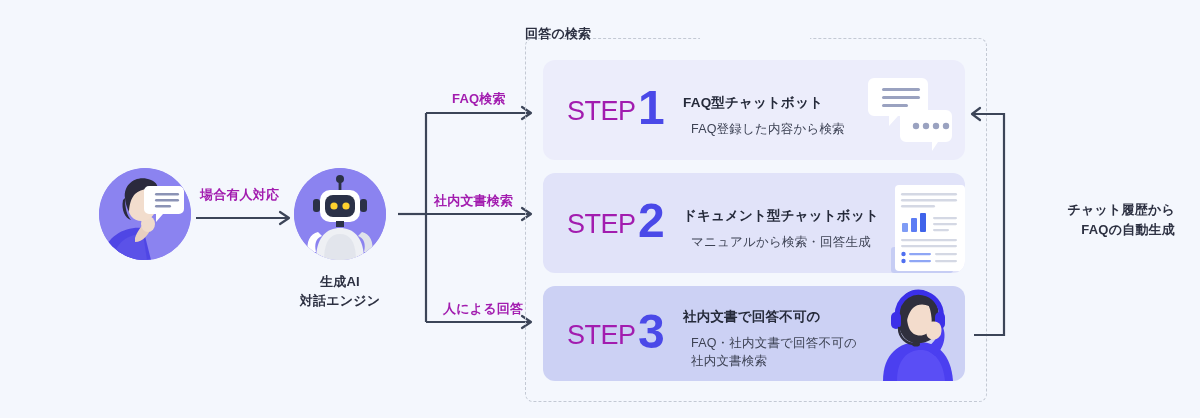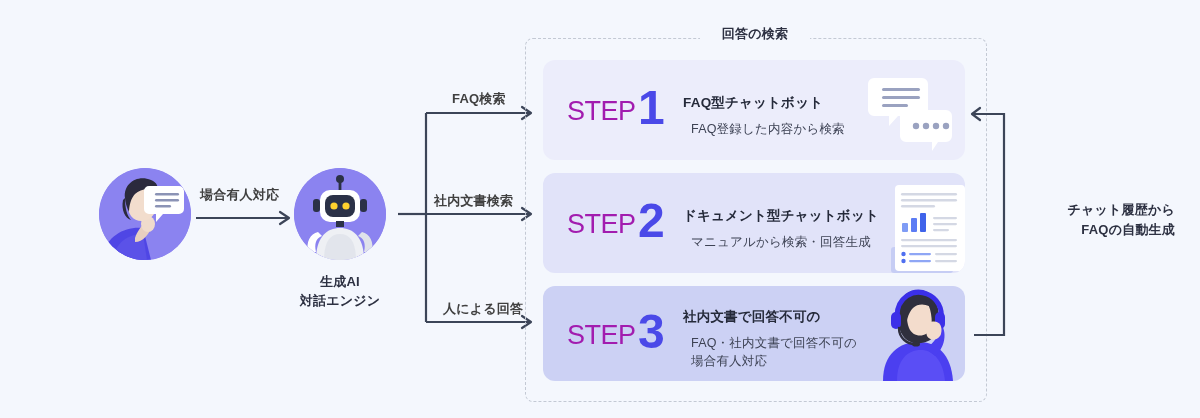--- a/index.html
+++ b/index.html
@@ -21,35 +21,35 @@
     background:#8b83f0;overflow:hidden;
   }
   .avatar-label{
     position:absolute;text-align:center;
     font-size:13px;font-weight:700;color:#2d3142;line-height:1.45;
     letter-spacing:.2px;white-space:pre-line;
   }
 
   
   .arrow-label{
-    position:absolute;font-size:13px;font-weight:700;color:#404040;
+    position:absolute;font-size:13px;font-weight:700;color:#a21caf;
     letter-spacing:.2px;white-space:nowrap;
   }
   .loop-label{
     position:absolute;font-size:13px;font-weight:700;color:#2d3142;
     line-height:1.5;text-align:right;white-space:pre-line;letter-spacing:.2px;
   }
 
   
   .group-box{
     position:absolute;left:525px;top:38px;width:460px;height:362px;
     border:1px dashed #c3c9d4;border-radius:8px;background:transparent;
   }
   .group-title{
-    position:absolute;left:525px;top:25px;width:460px;text-align:center;
+    position:absolute;left:525px;top:25px;width:460px;
     font-size:13px;font-weight:700;color:#2d3142;letter-spacing:.2px;
   }
   .group-title-bg{
     position:absolute;top:25px;height:16px;background:#f4f7fd;
   }
 
   
   .step-card{
     position:absolute;left:543px;width:422px;border-radius:12px;
     overflow:hidden;
@@ -210,21 +210,21 @@
       <rect x="44" y="75" width="22" height="2.2" rx="1.1" fill="#d4d8e4"></rect>
     </svg>
   </div>
 
   <div class="step-card c3">
     <div class="step-word" style="top:34px;">STEP</div>
     <div class="step-num" style="left:95px;top:22px;">3</div>
     <div class="step-texts" style="top:22px;">
       <p class="step-title">社内文書で回答不可の</p>
       <p class="step-sub">FAQ・社内文書で回答不可の
-場合有人対応</p>
+社内文書検索</p>
     </div>
     <svg class="abs" style="left:330px;top:0px;" width="92" height="95">
 
       <path d="M10 95 C10 68 26 56 46 56 C64 56 78 68 80 95 Z" fill="#4b3ff0"></path>
       <path d="M24 95 C24 74 34 64 48 64 C60 64 70 74 72 95 Z" fill="#5a4ef5"></path>
 
       <path d="M52 62 C62 58 68 46 66 36 C74 42 74 60 62 70 Z" fill="#4b3ff0"></path>
 
       <path d="M26 22 C26 8 42 0 54 6 C66 12 68 30 64 46 C60 58 38 62 30 50 C24 42 26 30 26 22 Z" fill="#2f2f3d"></path>
 

